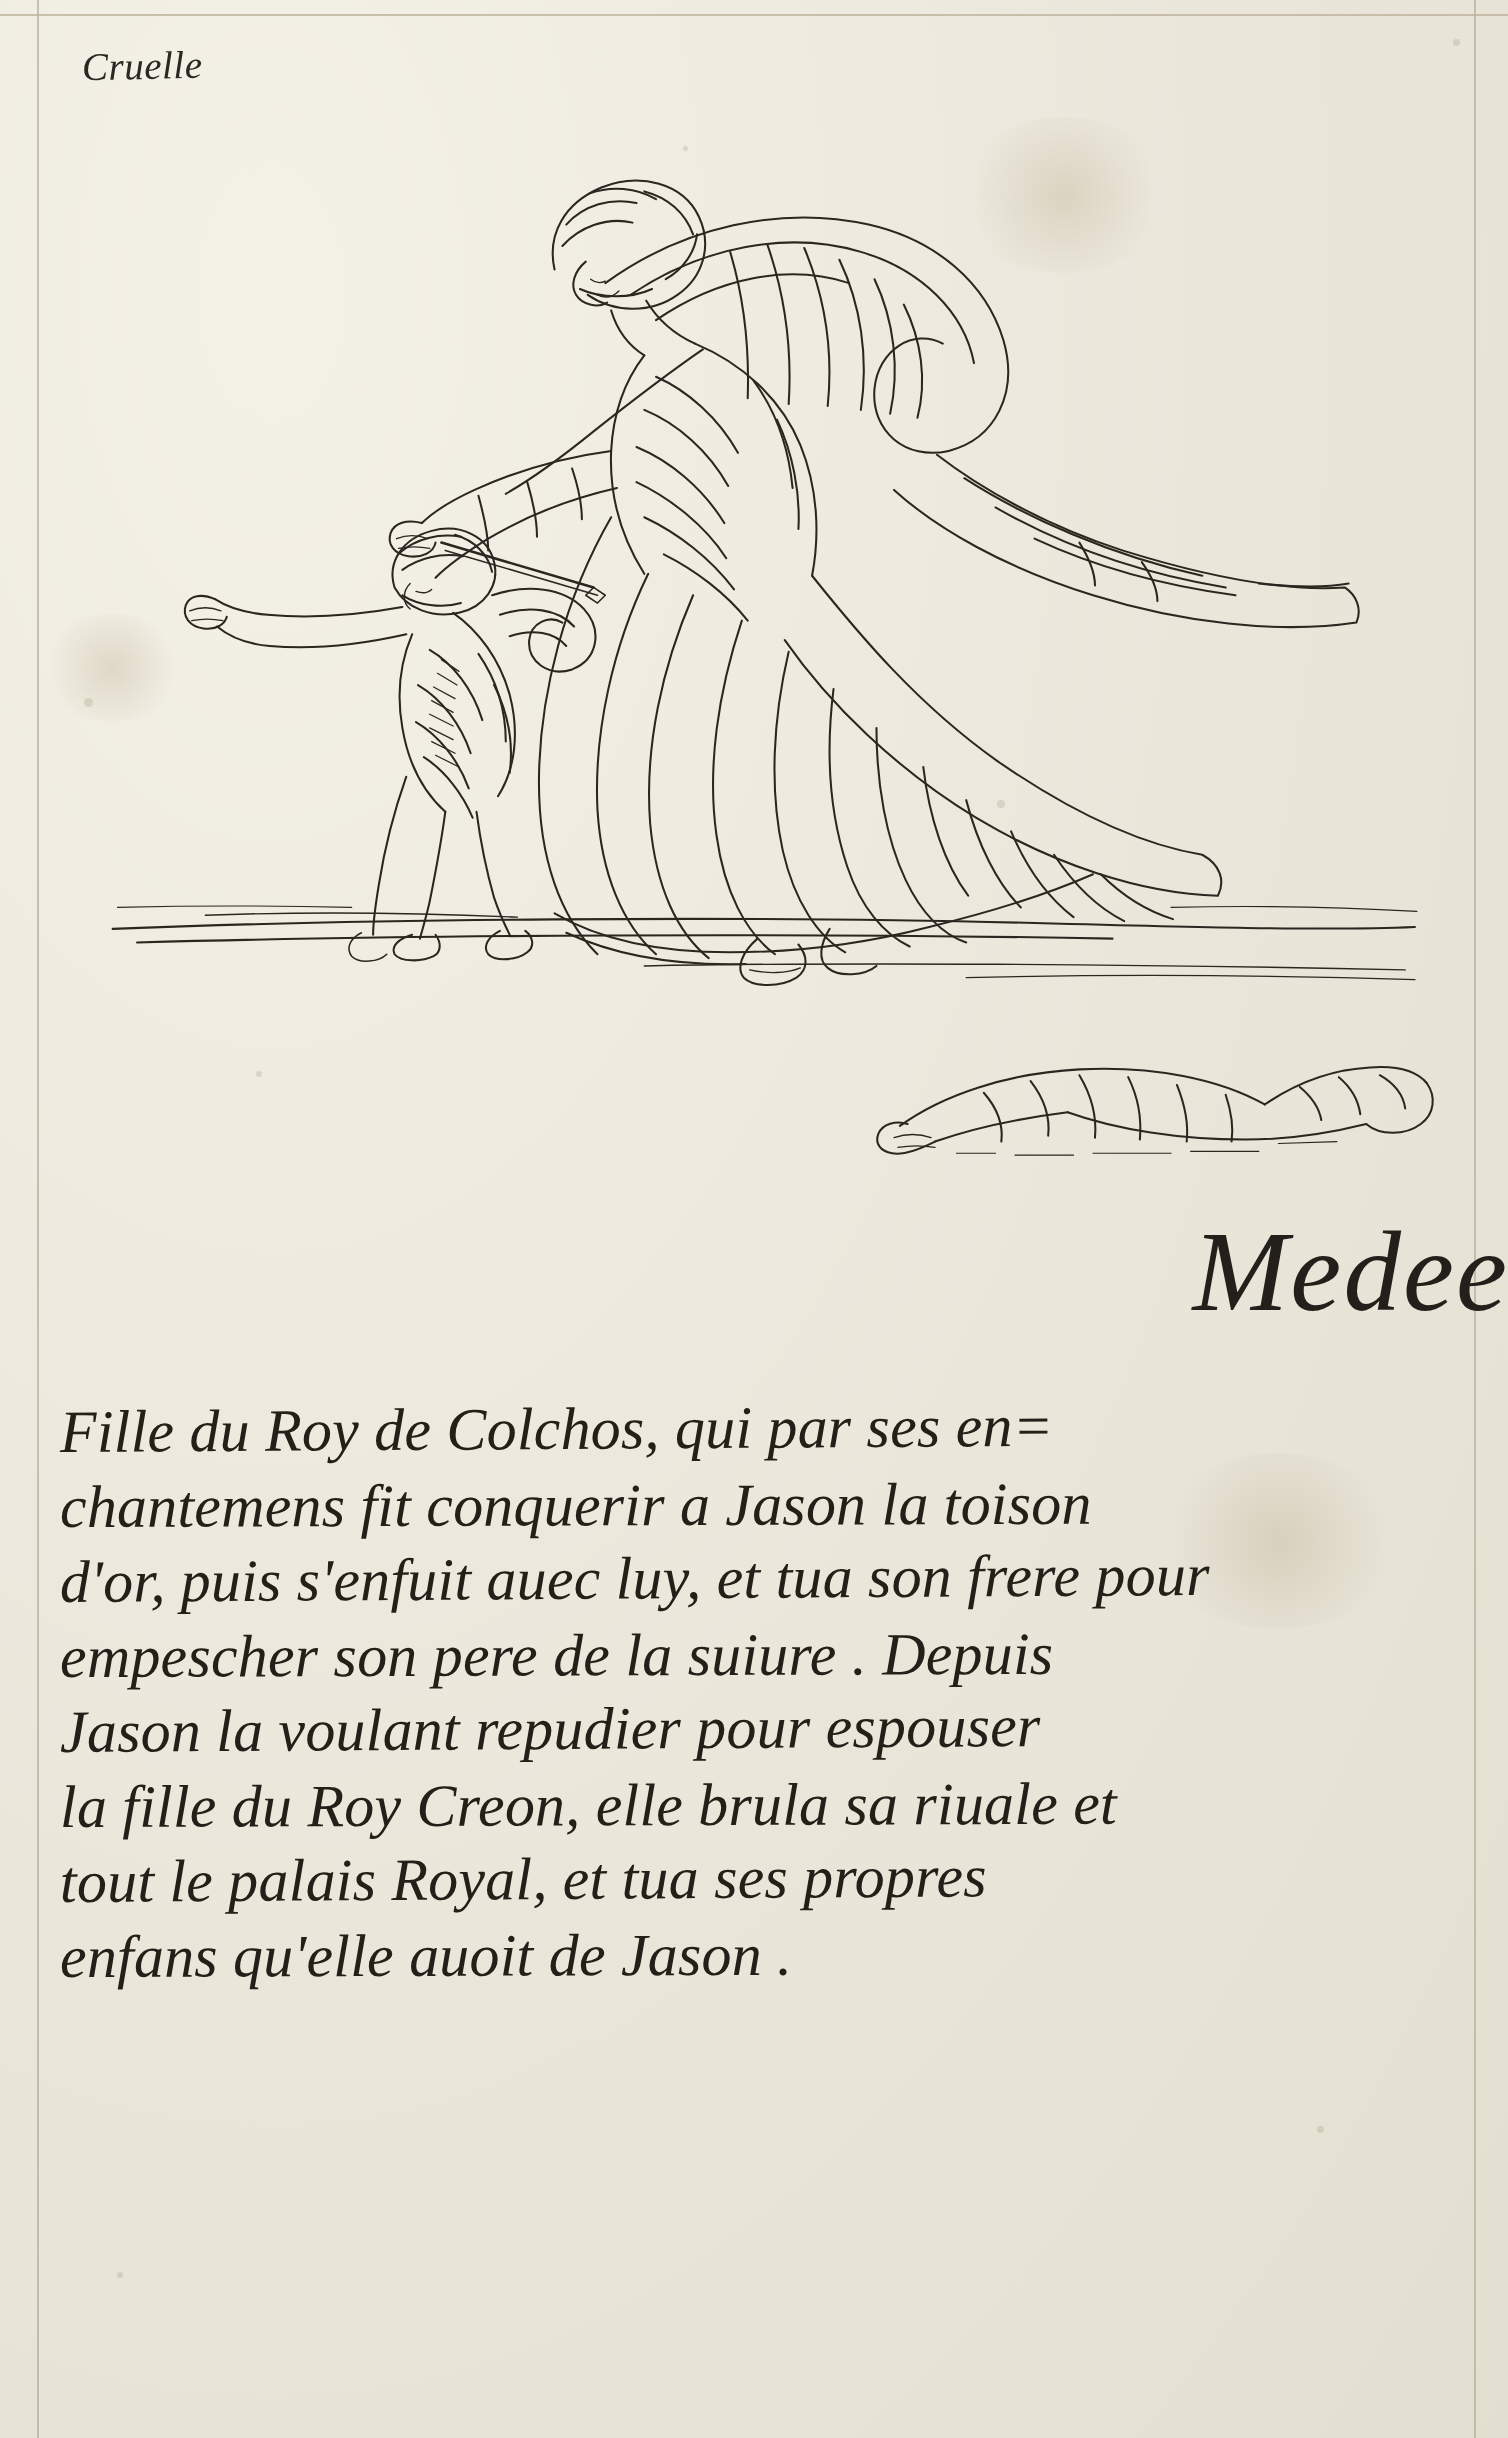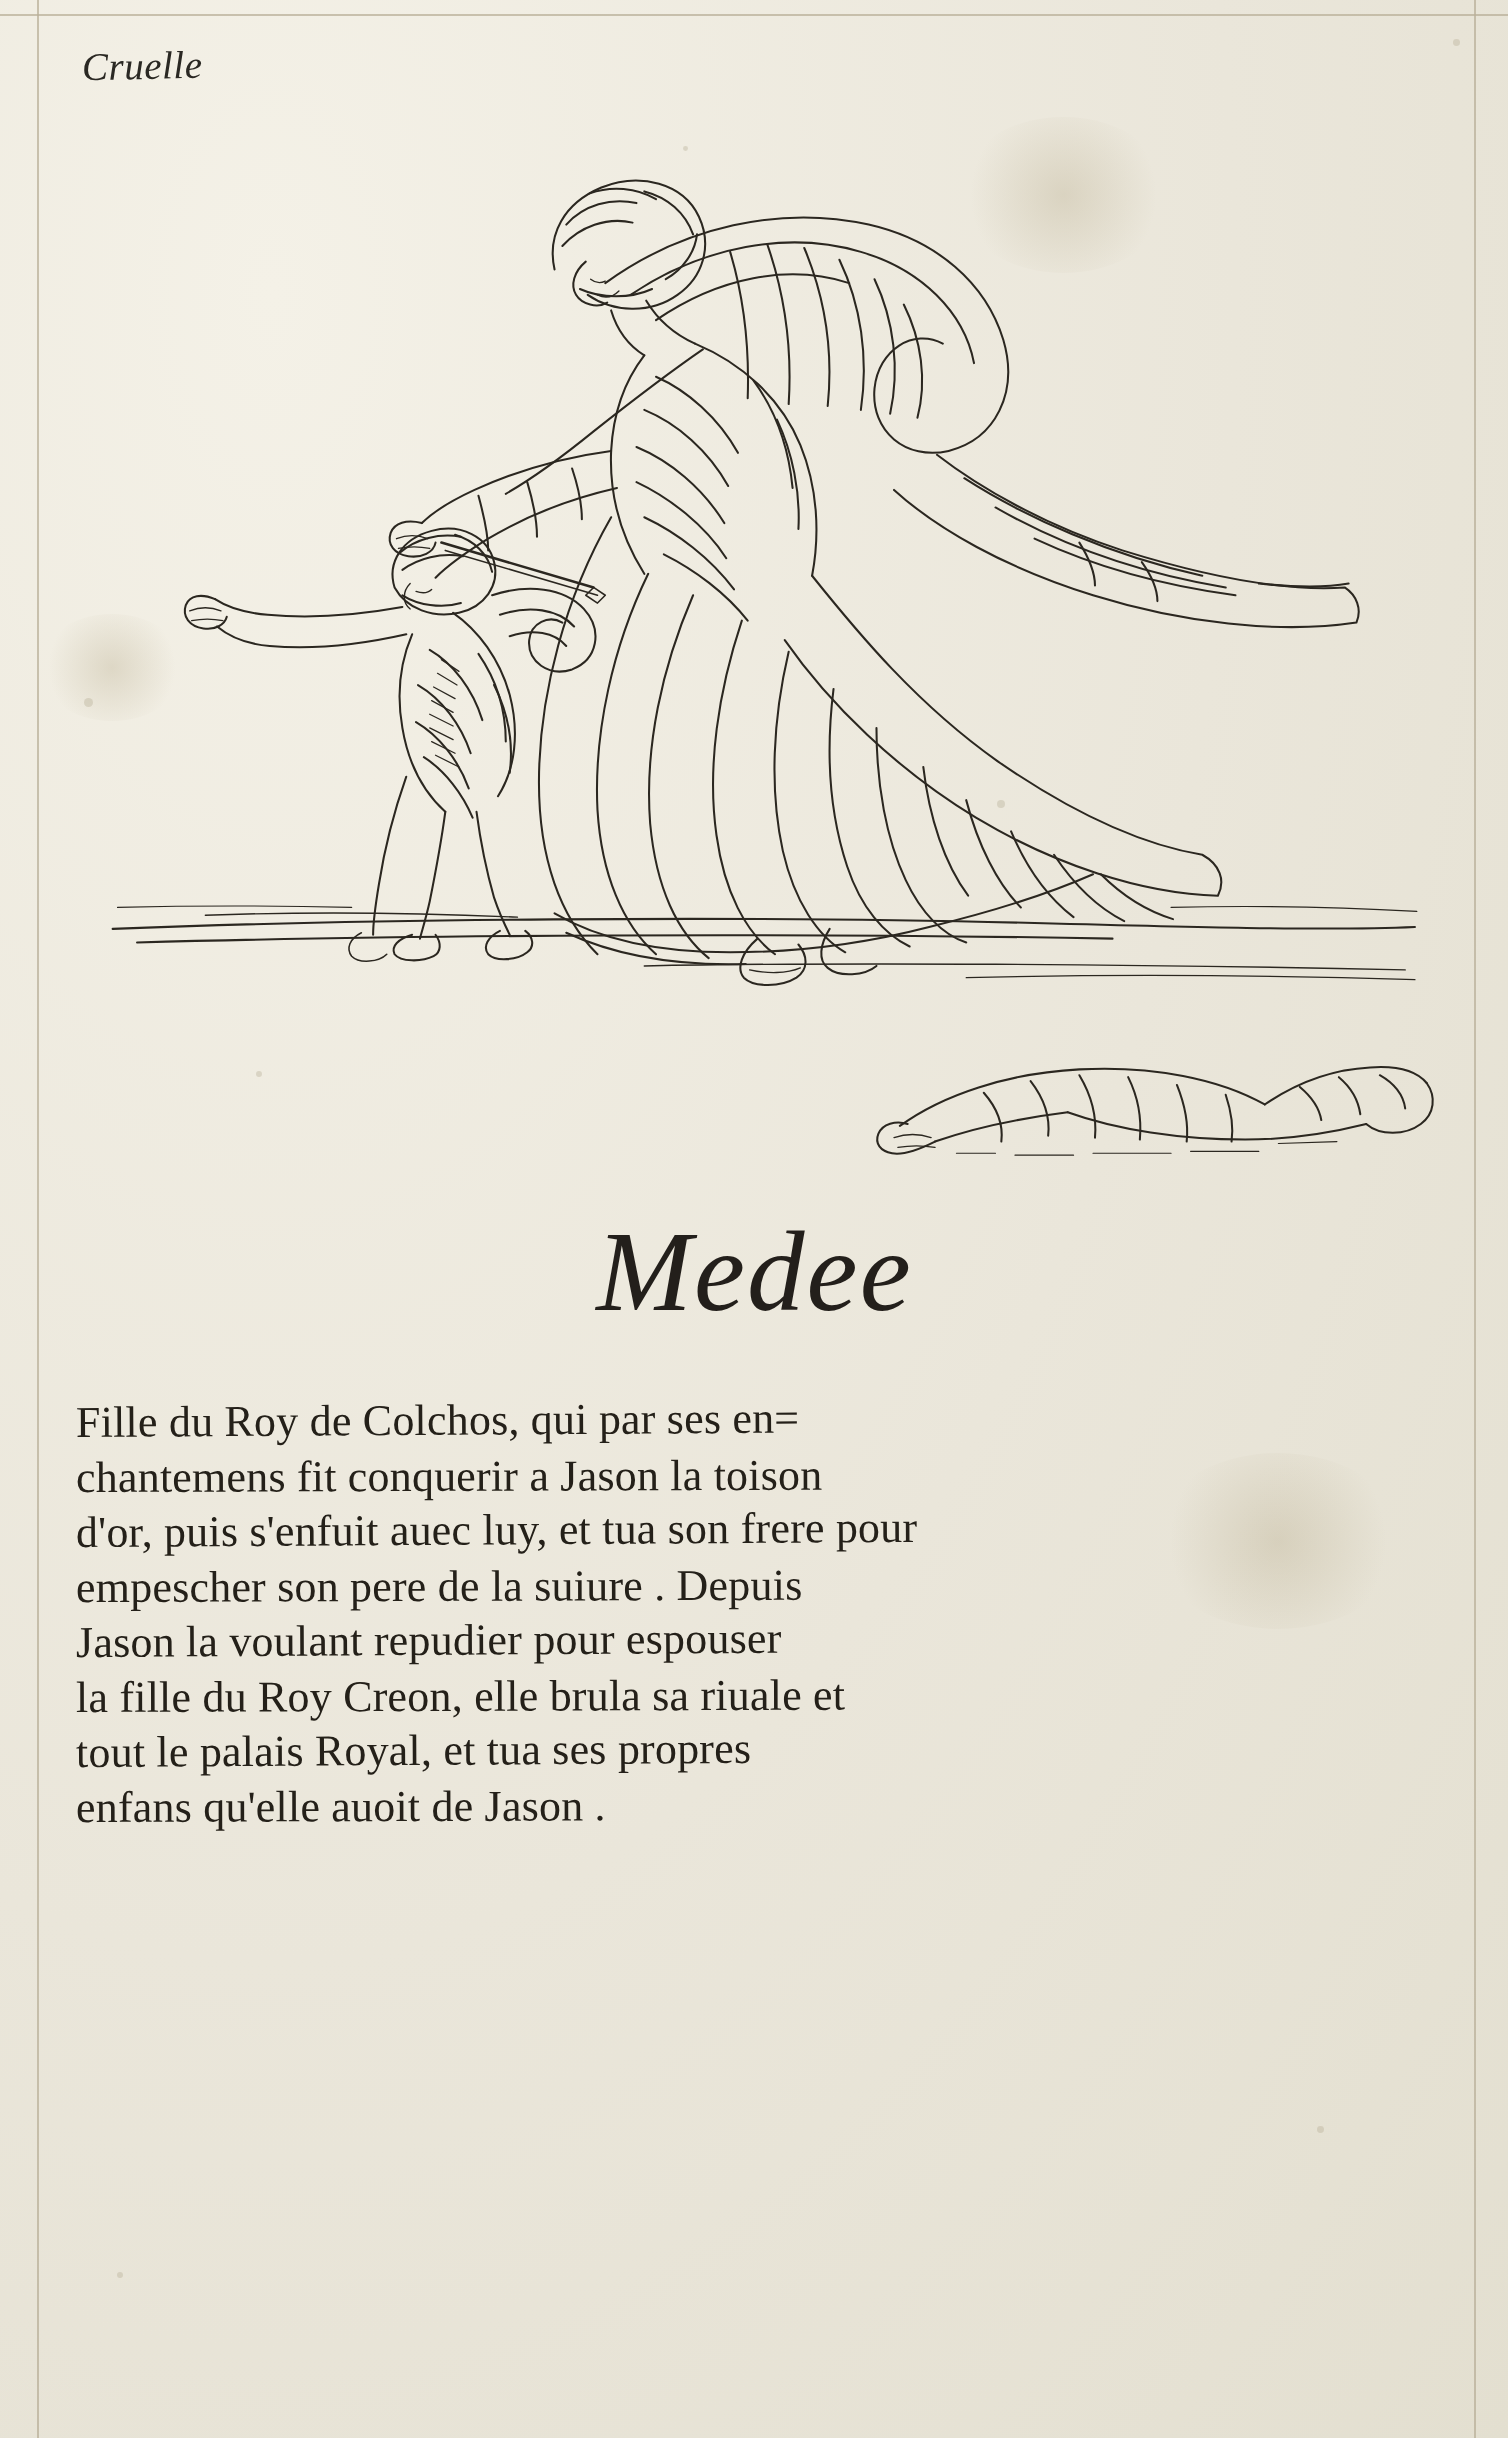--- a/index.html
+++ b/index.html
@@ -73,36 +73,37 @@
   .etching {
     position: absolute;
     inset: 0;
   }
 
   .title {
     position: absolute;
     left: 0;
     right: 0;
     top: 1214px;
-    text-align: center;
+    text-align: right;
     font-family: "Liberation Serif", serif;
     font-style: italic;
     font-size: 115px;
     line-height: 1;
     color: #231f1b;
     letter-spacing: 2px;
   }
 
   .body-text {
     position: absolute;
-    left: 76px;
+    left: 60px;
     right: 60px;
     top: 1395px;
     font-family: "Liberation Serif", serif;
-    font-size: 44px;
+    font-style: italic;
+    font-size: 60px;
     line-height: 1.25;
     color: #242019;
     letter-spacing: 0.2px;
   }
   .body-text .line {
     white-space: nowrap;
     transform-origin: left center;
   }
   .body-text .line:nth-child(odd)  { transform: rotate(-0.35deg); }
   .body-text .line:nth-child(even) { transform: rotate(-0.18deg); }

